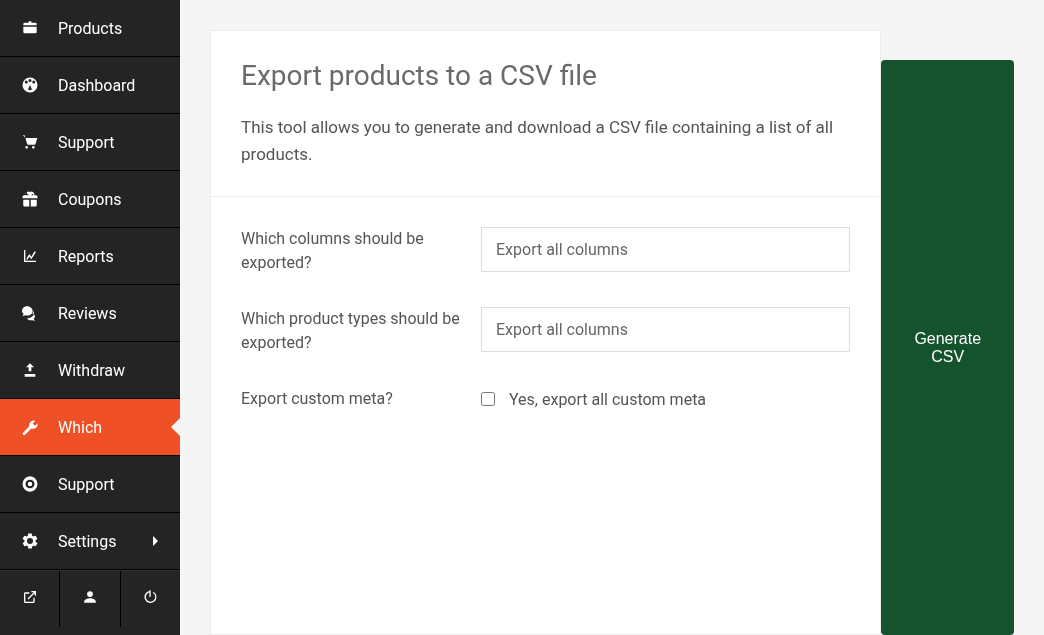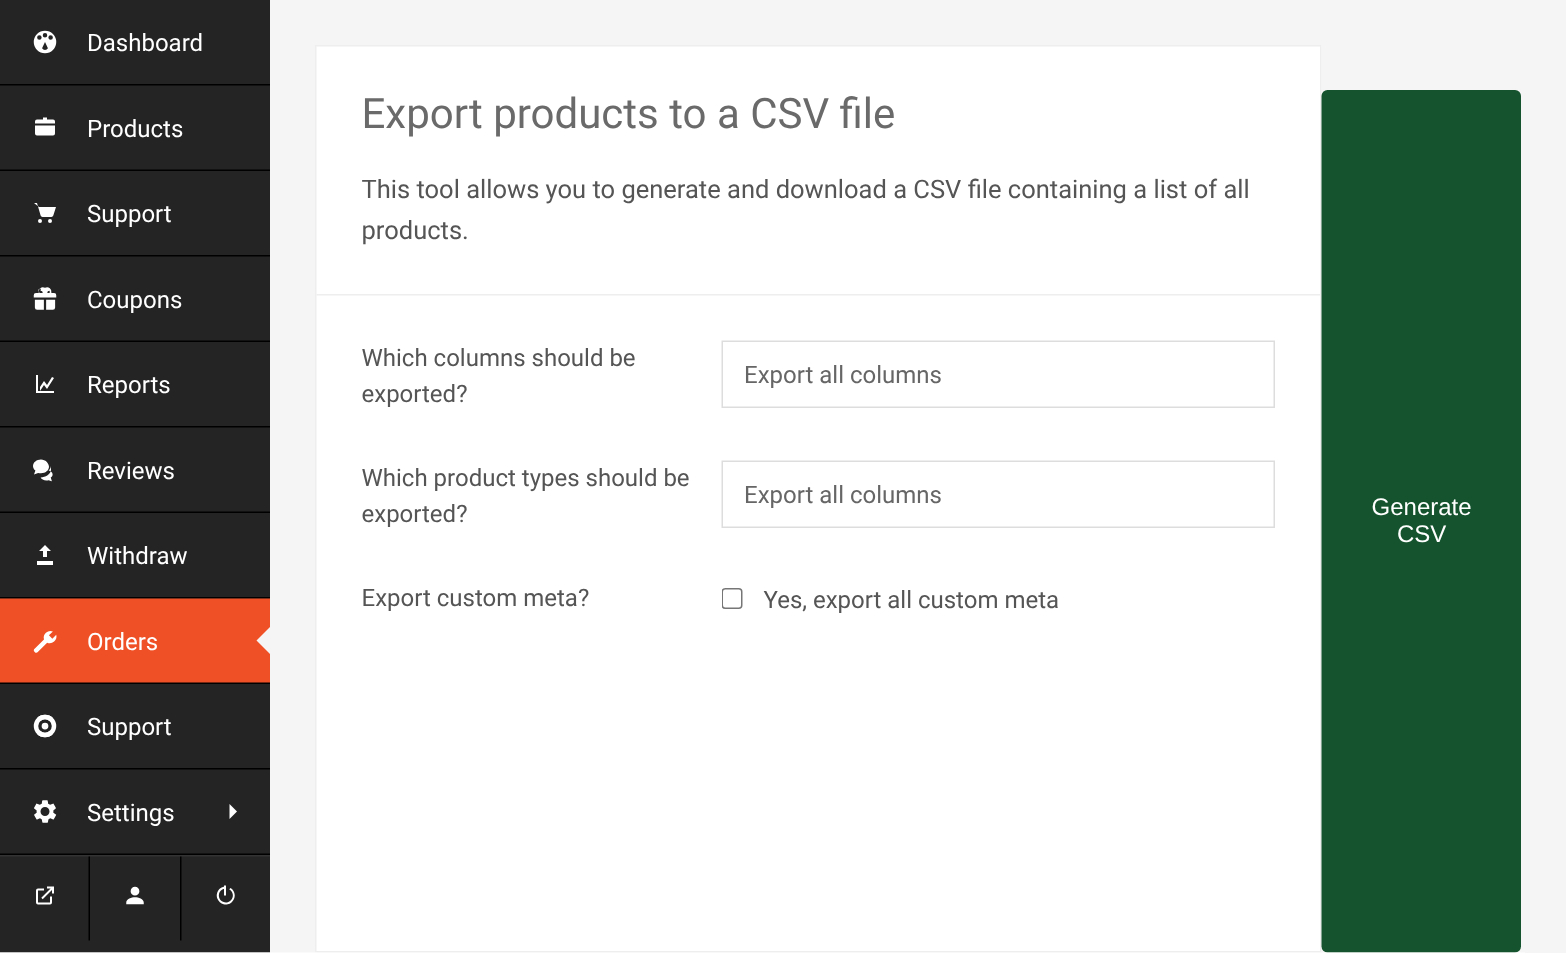--- a/index.html
+++ b/index.html
@@ -152,39 +152,39 @@
       font-size: 16px;
       cursor: pointer;
     }
   </style>
 </head>
 <body>
 
 <nav class="sidebar">
   <div class="sidebar-item">
     <span class="icon">
+      <svg width="18" height="16" viewBox="0 0 24 24">
+          <path d="M10 4V2h4v2h6a2 2 0 012 2v2H2V6a2 2 0 012-2h6zm12 6v8a2 2 0 01-2 2H4a2 2 0 01-2-2v-8h20z"></path>
+        </svg>
+    </span>
+    <span class="label">Products</span>
+  </div>
+
+  <div class="sidebar-item">
+    <span class="icon">
       <svg width="18" height="18" viewBox="0 0 24 24">
           <path d="M12 2a10 10 0 100 20 10 10 0 000-20zm-5 8a2 2 0 110-4 2 2 0 010 4zm5-2a2 2 0 110-4 2 2 0 010 4zm5 2a2 2 0 110-4 2 2 0 010 4zm-5 9a3 3 0 01-2.6-1.5l2.6-5.5 2.6 5.5A3 3 0 0112 19z"></path>
         </svg>
     </span>
     <span class="label">Dashboard</span>
   </div>
 
   <div class="sidebar-item">
     <span class="icon">
       <svg width="18" height="16" viewBox="0 0 24 24">
-          <path d="M10 4V2h4v2h6a2 2 0 012 2v2H2V6a2 2 0 012-2h6zm12 6v8a2 2 0 01-2 2H4a2 2 0 01-2-2v-8h20z"></path>
-        </svg>
-    </span>
-    <span class="label">Products</span>
-  </div>
-
-  <div class="sidebar-item">
-    <span class="icon">
-      <svg width="18" height="16" viewBox="0 0 24 24">
           <path d="M7 22a2 2 0 110-4 2 2 0 010 4zm10 0a2 2 0 110-4 2 2 0 010 4zM1 2h3l3.6 12.6A2 2 0 009.5 16h8.9a2 2 0 001.9-1.4L23 6H6"></path>
         </svg>
     </span>
     <span class="label">Support</span>
   </div>
 
   <div class="sidebar-item">
     <span class="icon">
       <svg width="18" height="18" viewBox="0 0 24 24">
           <path d="M20 7h-2.3A4 4 0 0012 2.5 4 4 0 006.3 7H4a2 2 0 00-2 2v2h20V9a2 2 0 00-2-2zM8 5a2 2 0 012 2H8a2 2 0 010-4 2 2 0 010 2zm8 0a2 2 0 010 2h-2a2 2 0 012-2zM3 13h8v9H5a2 2 0 01-2-2v-7zm10 0h8v7a2 2 0 01-2 2h-6v-9z"></path>
@@ -219,21 +219,21 @@
     </span>
     <span class="label">Withdraw</span>
   </div>
 
   <div class="sidebar-item active">
     <span class="icon">
       <svg width="18" height="18" viewBox="0 0 24 24">
           <path d="M22 6.9l-3.5 3.5-3-3L19 3.9a6 6 0 00-7.9 7.2L3 19.2a2 2 0 102.8 2.8l8.1-8.1A6 6 0 0022 6.9z"></path>
         </svg>
     </span>
-    <span class="label">Orders</span>
+    <span class="label">Which</span>
   </div>
 
   <div class="sidebar-item">
     <span class="icon">
       <svg width="18" height="18" viewBox="0 0 24 24">
           <path d="M12 2a10 10 0 100 20 10 10 0 000-20zm0 4a6 6 0 016 6 6 6 0 01-6 6 6 6 0 01-6-6 6 6 0 016-6zm0 3a3 3 0 100 6 3 3 0 000-6zM4.9 4.9l3.5 3.5M15.6 15.6l3.5 3.5M19.1 4.9l-3.5 3.5M8.4 15.6l-3.5 3.5"></path>
           <path d="M12 2a10 10 0 00-7.1 2.9l2.9 2.9a6 6 0 018.4 0l2.9-2.9A10 10 0 0012 2zm0 20a10 10 0 007.1-2.9l-2.9-2.9a6 6 0 01-8.4 0l-2.9 2.9A10 10 0 0012 22z" fill-opacity="1"></path>
         </svg>
     </span>
     <span class="label">Support</span>

